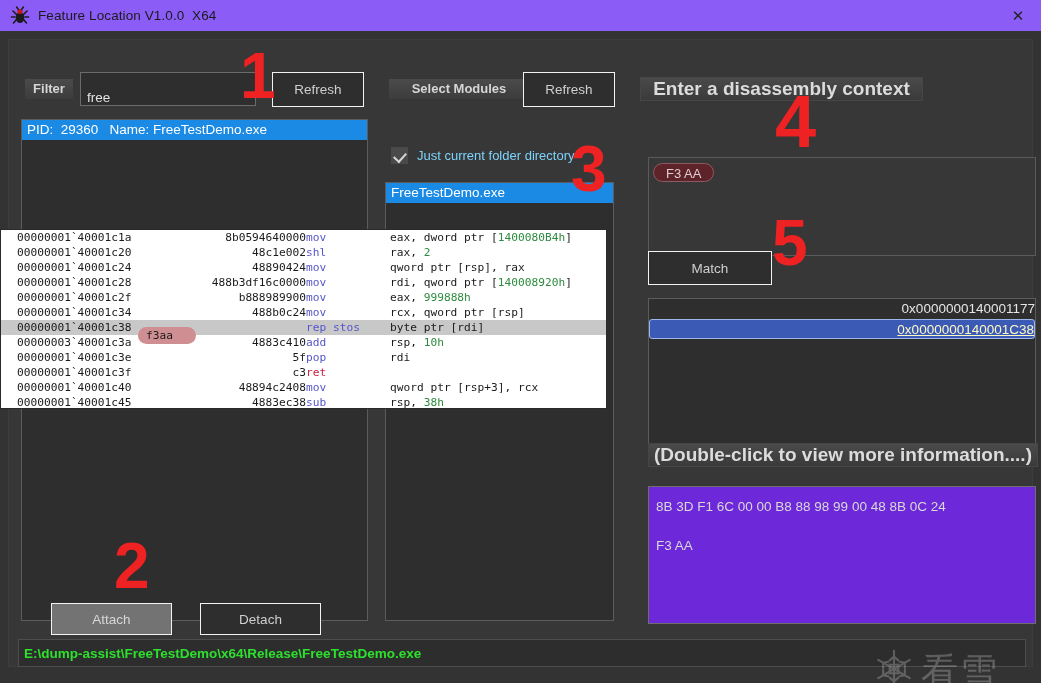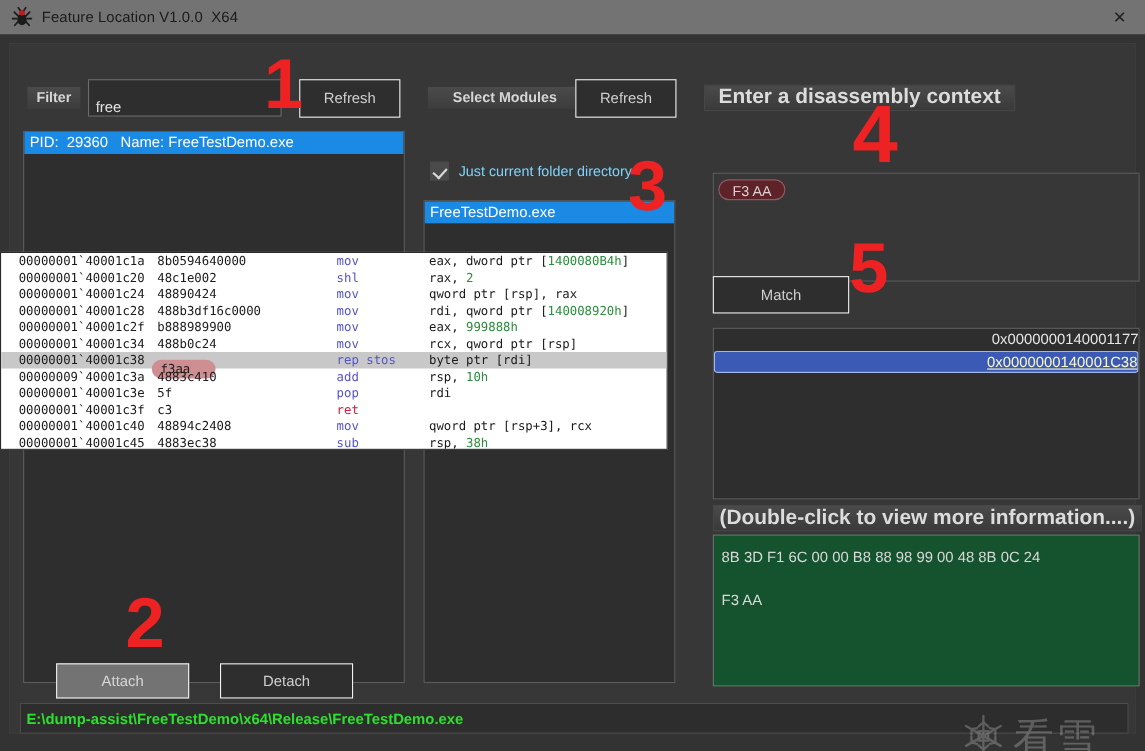--- a/index.html
+++ b/index.html
@@ -4,21 +4,21 @@
 <style>
   html,body{margin:0;padding:0;background:#2b2b2b;}
   body{
     width:1041px;height:683px;position:relative;overflow:hidden;
     font-family:"Liberation Sans", sans-serif;
     background:#333333;
   }
   
   #titlebar{
     position:absolute;left:0;top:0;width:1041px;height:31px;
-    background:#737373;border-bottom:1px solid #d8d8d8;
+    background:#8b5cf6;border-bottom:1px solid #d8d8d8;
     display:flex;align-items:center;
   }
   #bug-icon{width:22px;height:20px;margin-left:9px;position:relative;flex:0 0 auto;}
   #title-text{
     font-size:13.5px;color:#1b1b1b;margin-left:7px;letter-spacing:.1px;
     white-space:pre;
   }
   #close-btn{
     position:absolute;right:0;top:0;width:46px;height:31px;
     display:flex;align-items:center;justify-content:center;
@@ -86,21 +86,21 @@
     background:#ffffff;border:1px solid #2a2a2a;box-sizing:border-box;
     font-family:"DejaVu Sans Mono", monospace;font-size:11.2px;
     overflow:hidden;
   }
   .drow{
     position:relative;height:15px;line-height:15px;white-space:pre;
     display:flex;align-items:center;
   }
   .drow.hl{background:#c8c8c8;}
   .d-addr{color:#1a1a1a;padding-left:16px;width:126px;flex:0 0 auto;}
-  .d-bytes{color:#1a1a1a;width:163px;flex:0 0 auto;position:relative;}
+  .d-bytes{color:#1a1a1a;width:163px;flex:0 0 auto;position:relative;text-align:right;}
   .d-mnem{color:#5555cc;width:84px;flex:0 0 auto;}
   .d-mnem.ret{color:#cc2244;}
   .d-ops{color:#1a1a1a;}
   .pill{
     position:absolute;left:-5px;top:-1px;height:17px;line-height:17px;
     padding:0 23px 0 8px;background:#cf8e92;border-radius:10px;
     color:#1a1a1a;box-sizing:border-box;
   }
   .num{color:#2e8b3f;}
   
@@ -108,21 +108,21 @@
     position:absolute;left:640px;top:118px;width:388px;height:99px;
     background:#373737;border:1px solid #5a5a5a;box-sizing:border-box;
   }
   #ctx-pill{
     position:absolute;left:4px;top:5px;height:19px;line-height:19px;
     padding:0 12px;background:#5e2229;border:1px solid #8d5a60;border-radius:10px;
     font-size:13px;color:#ddcfd1;box-sizing:border-box;
   }
   #info-box{
     position:absolute;left:640px;top:447px;width:388px;height:138px;
-    background:#14532d;border:1px solid #6e6e6e;box-sizing:border-box;
+    background:#6d28d9;border:1px solid #6e6e6e;box-sizing:border-box;
     padding:10px 0 0 7px;
   }
   .iline{font-size:13.5px;color:#d8d8d8;height:20px;line-height:20px;white-space:pre;}
   .ispacer{height:19px;}
   
   #status{
     position:absolute;left:10px;top:600px;width:1008px;height:28px;
     background:#2d2d2d;border:1px solid #4d4d4d;box-sizing:border-box;
     display:flex;align-items:center;
   }
@@ -200,21 +200,21 @@
     <span id="ctx-pill">F3 AA</span>
   </div>
 
   <div class="btn" style="left:640px;top:212px;width:124px;height:34px;">Match</div>
 
   <div class="listbox" style="left:640px;top:259px;width:388px;height:156px;text-align:right;">
     <div class="lrow">0x0000000140001177</div>
     <div class="lrow sel2">0x0000000140001C38</div>
   </div>
 
-  <div class="hdr" style="left:640px;top:420px;width:388px;">(Double-click to view more information....)</div>
+  <div class="hdr" style="left:640px;top:404px;width:388px;">(Double-click to view more information....)</div>
 
   <div id="info-box">
     <div class="iline">8B 3D F1 6C 00 00 B8 88 98 99 00 48 8B 0C 24</div>
     <div class="ispacer"></div>
     <div class="iline">F3 AA</div>
     <div class="ispacer"></div>
   </div>
 
   <div id="status">
     <span id="status-text">E:\dump-assist\FreeTestDemo\x64\Release\FreeTestDemo.exe</span>
@@ -275,21 +275,21 @@
     <span class="d-mnem">mov</span>
     <span class="d-ops"><span>rcx, qword ptr [rsp]</span><span class="num"></span><span></span></span>
   </div>
   <div class="drow hl">
     <span class="d-addr">00000001`40001c38</span>
     <span class="d-bytes"><span class="pill">f3aa</span></span>
     <span class="d-mnem">rep stos</span>
     <span class="d-ops"><span>byte ptr [rdi]</span><span class="num"></span><span></span></span>
   </div>
   <div class="drow">
-    <span class="d-addr">00000009`40001c3a</span>
+    <span class="d-addr">00000003`40001c3a</span>
     <span class="d-bytes">4883c410</span>
     <span class="d-mnem">add</span>
     <span class="d-ops"><span>rsp, </span><span class="num">10h</span><span></span></span>
   </div>
   <div class="drow">
     <span class="d-addr">00000001`40001c3e</span>
     <span class="d-bytes">5f</span>
     <span class="d-mnem">pop</span>
     <span class="d-ops"><span>rdi</span><span class="num"></span><span></span></span>
   </div>

